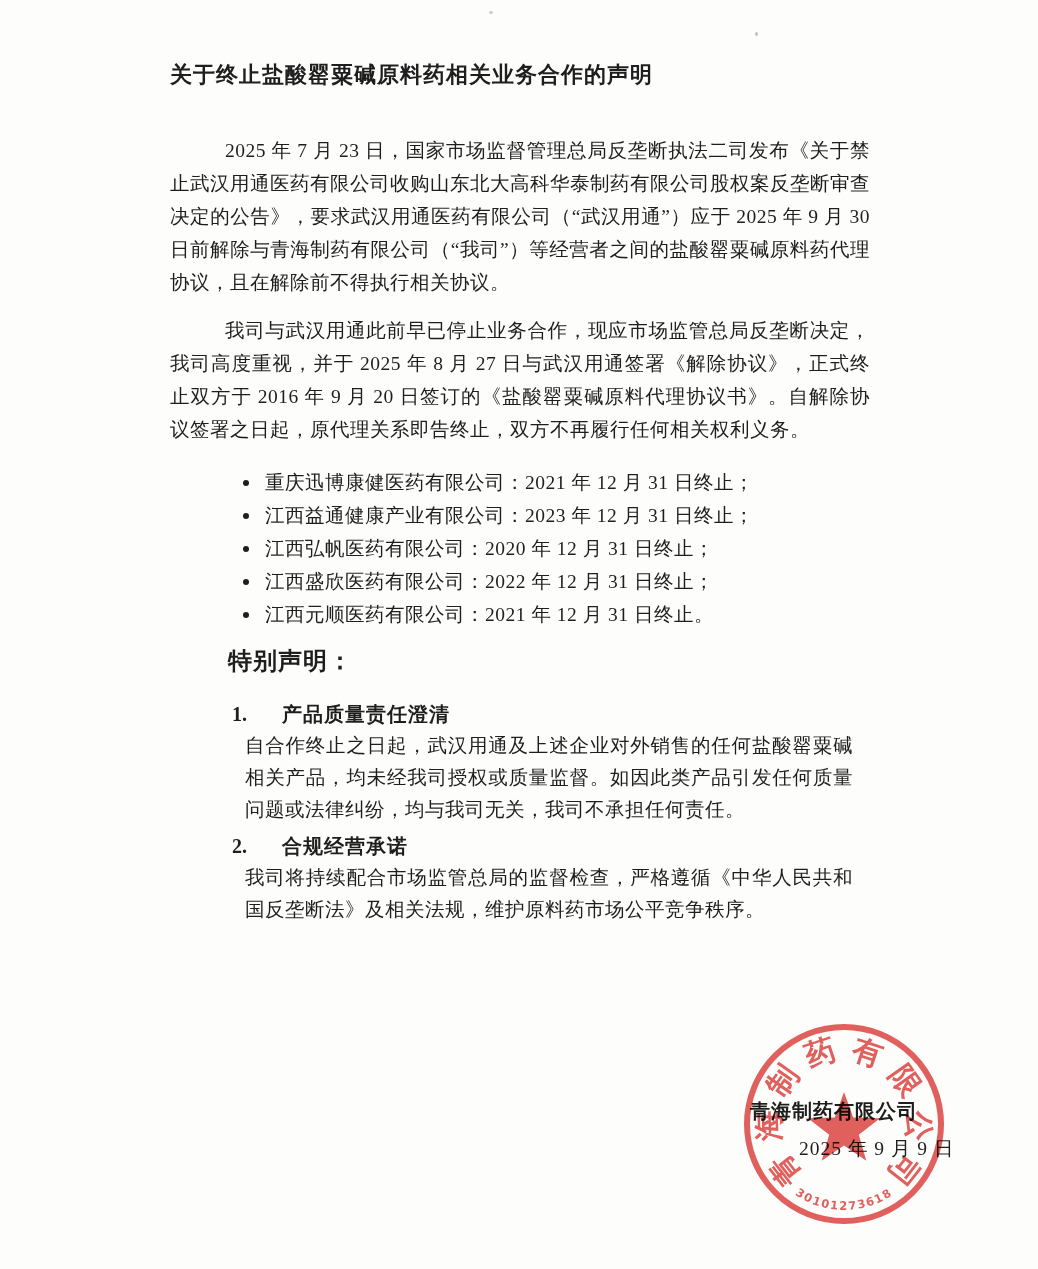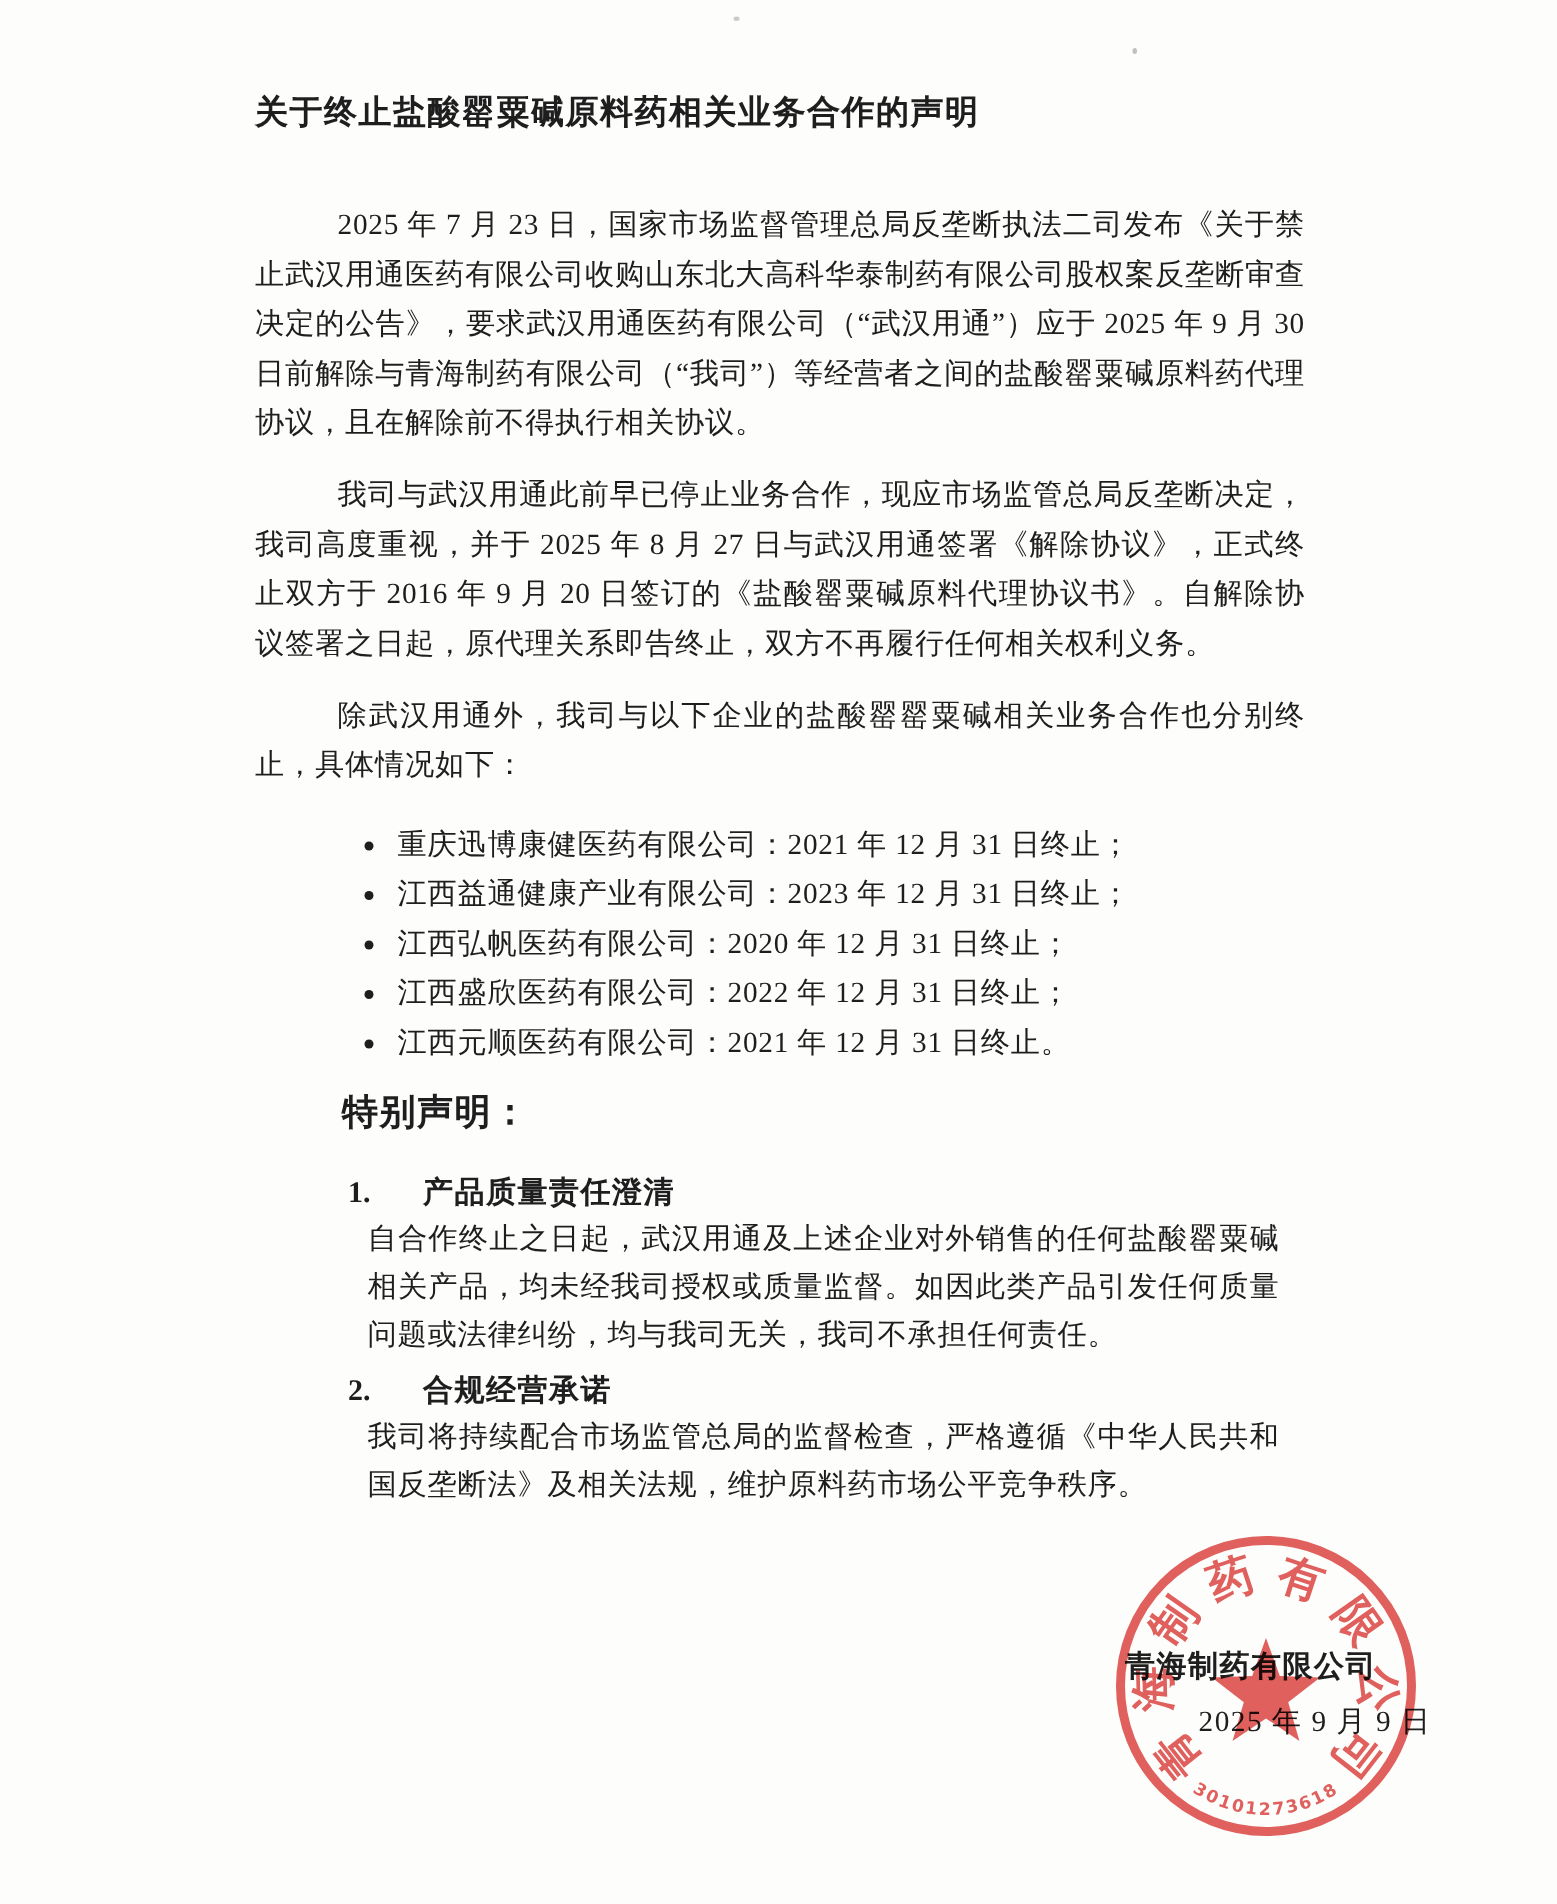--- a/index.html
+++ b/index.html
@@ -68,21 +68,20 @@
 <div class="page">
 
   <div class="content">
 
     <h1 class="doc-title"><span>关于终止盐酸罂粟碱原料药相关业务合作的声明</span></h1>
 
     <p class="para p1">2025 年 7 月 23 日，国家市场监督管理总局反垄断执法二司发布《关于禁止武汉用通医药有限公司收购山东北大高科华泰制药有限公司股权案反垄断审查决定的公告》，要求武汉用通医药有限公司（“武汉用通”）应于 2025 年 9 月 30 日前解除与青海制药有限公司（“我司”）等经营者之间的盐酸罂粟碱原料药代理协议，且在解除前不得执行相关协议。</p>
 
     <p class="para p2">我司与武汉用通此前早已停止业务合作，现应市场监管总局反垄断决定，我司高度重视，并于 2025 年 8 月 27 日与武汉用通签署《解除协议》，正式终止双方于 2016 年 9 月 20 日签订的《盐酸罂粟碱原料代理协议书》。自解除协议签署之日起，原代理关系即告终止，双方不再履行任何相关权利义务。</p>
 
-    <p class="para p3">除武汉用通外，我司与以下企业的盐酸罂罂粟碱相关业务合作也分别终止，具体情况如下：</p>
 
     <ul class="term-list">
       <li>重庆迅博康健医药有限公司：2021 年 12 月 31 日终止；</li>
       <li>江西益通健康产业有限公司：2023 年 12 月 31 日终止；</li>
       <li>江西弘帆医药有限公司：2020 年 12 月 31 日终止；</li>
       <li>江西盛欣医药有限公司：2022 年 12 月 31 日终止；</li>
       <li>江西元顺医药有限公司：2021 年 12 月 31 日终止。</li>
     </ul>
 
     <div class="special-heading">特别声明：</div>

